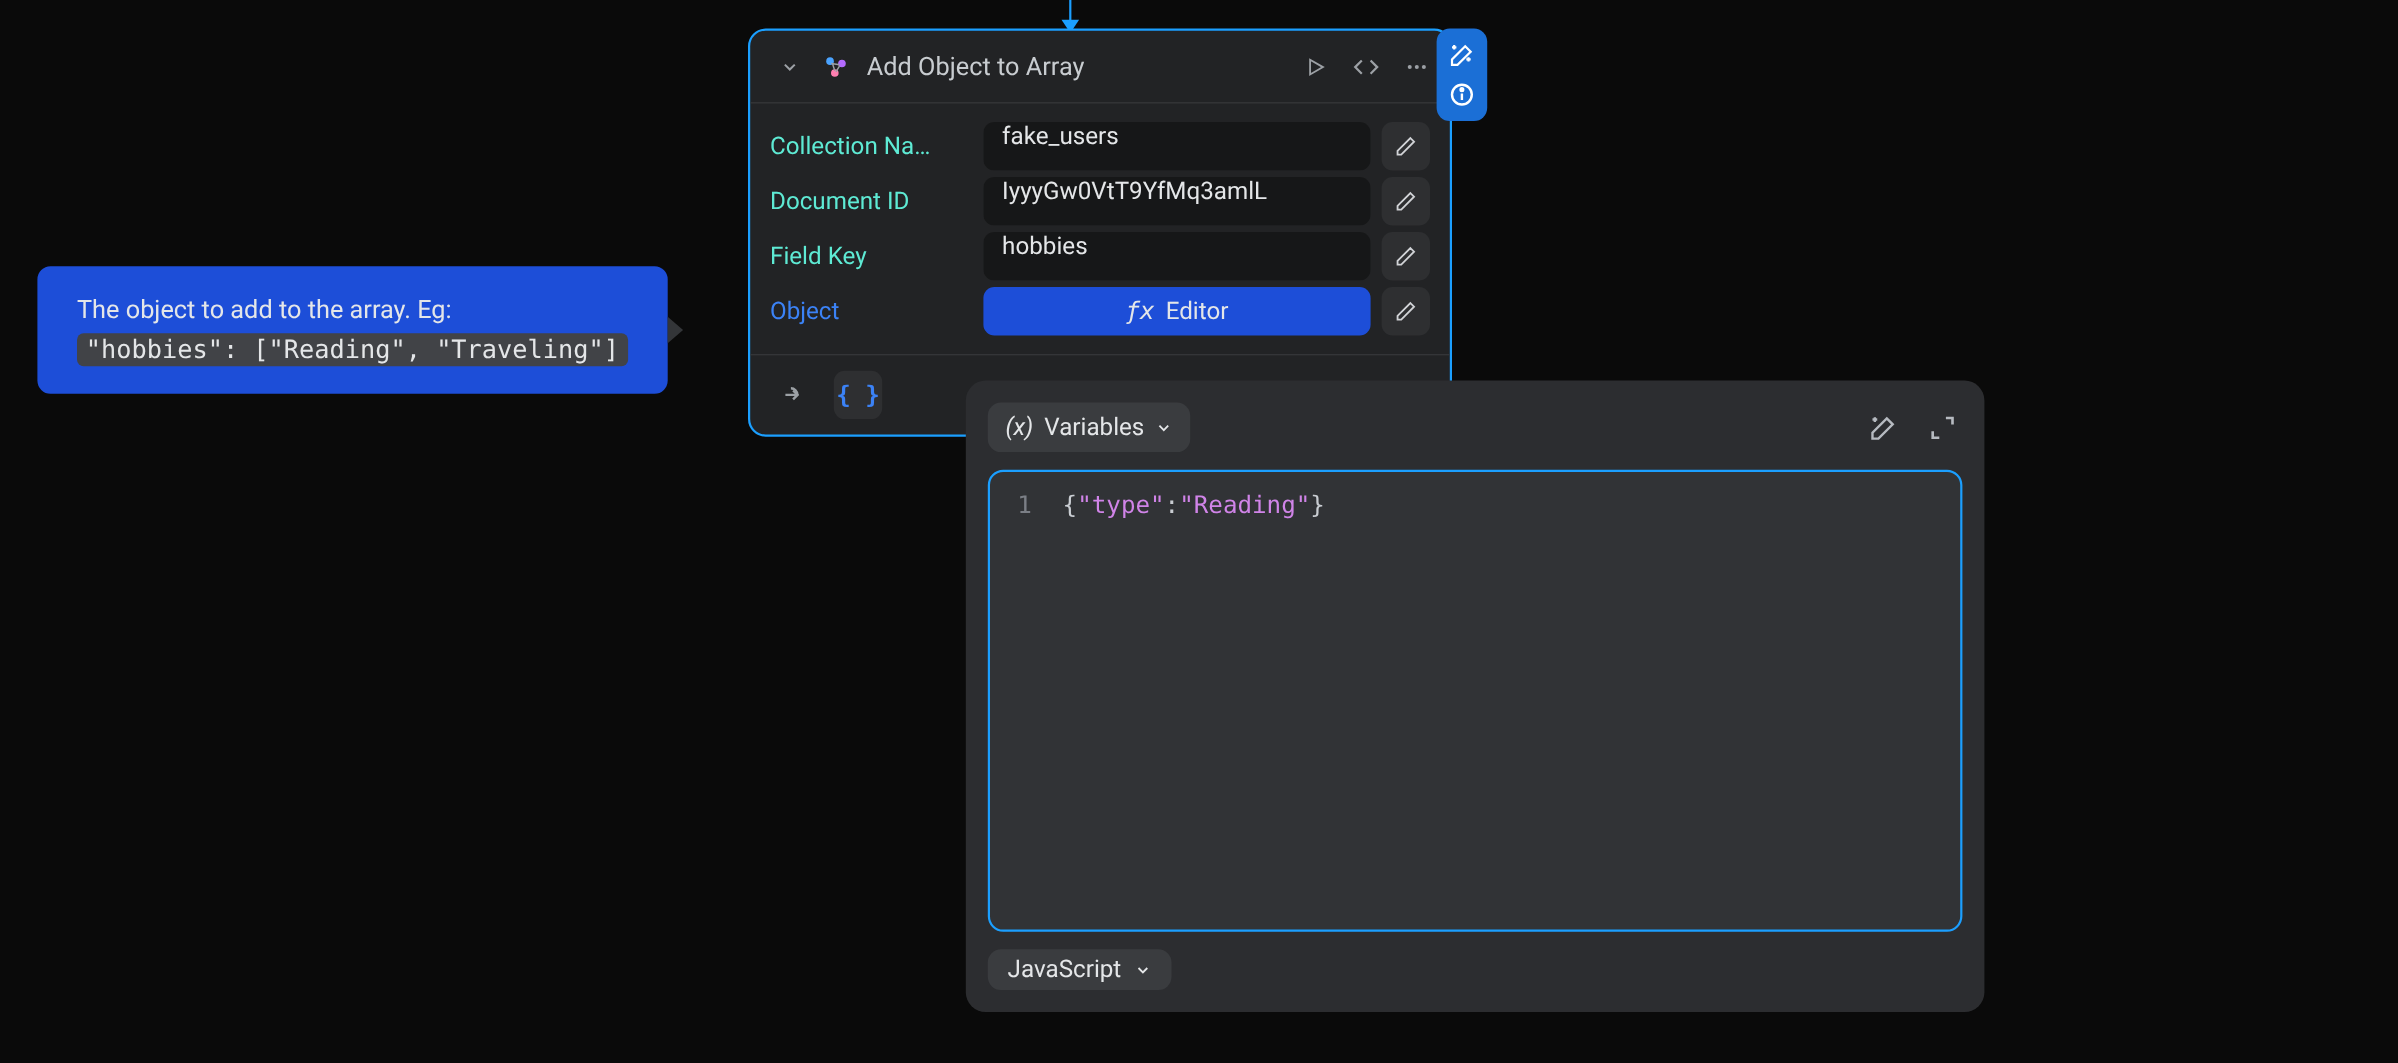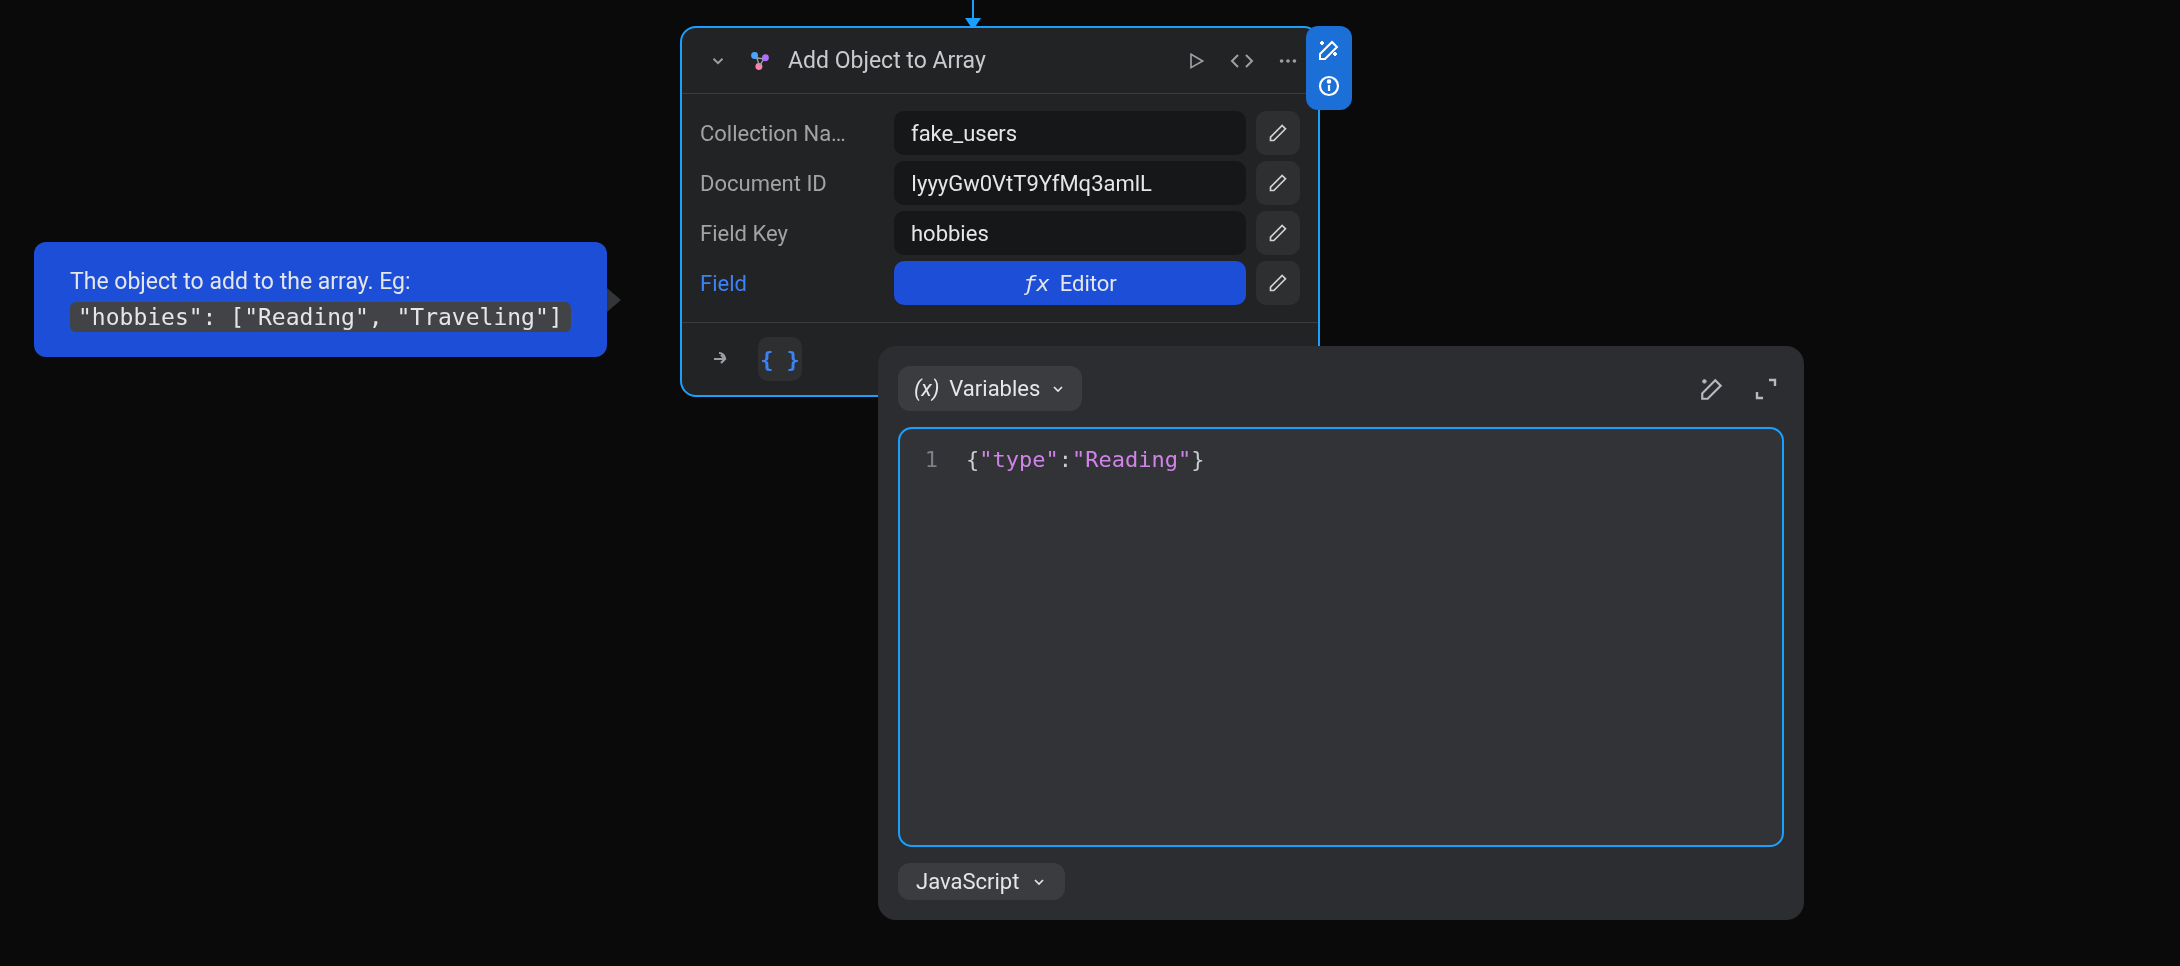--- a/index.html
+++ b/index.html
@@ -76,36 +76,35 @@
 .node-body { padding: 14px 18px; }
 .field-row {
   display: flex;
   align-items: center;
   height: 50px;
   gap: 10px;
 }
 .field-label {
   width: 184px;
   font-size: 22px;
-  color: #a3a3a3;
+  color: #5eead4;
   white-space: nowrap;
   overflow: hidden;
   text-overflow: ellipsis;
 }
 .field-label.active { color: #3b82f6; }
 .field-input {
   flex: 1;
   height: 44px;
   background: #161718;
   border-radius: 10px;
   padding: 0 16px;
   font-size: 22px;
   color: #e4e6e8;
   display: flex;
-  align-items: center;
   border: 1px solid transparent;
 }
 .editor-btn {
   flex: 1;
   height: 44px;
   background: #1d4ed8;
   border-radius: 10px;
   display: flex;
   align-items: center;
   justify-content: center;
@@ -322,21 +321,21 @@
       <div class="field-input">
           <span>hobbies</span>
         </div>
       <div class="pencil-btn">
         <svg width="20" height="20" viewBox="0 0 24 24" fill="none" stroke="currentColor" stroke-width="2">
             <path d="M17 3l4 4L7 21H3v-4L17 3z"></path>
           </svg>
       </div>
     </div>
     <div class="field-row">
-      <div class="field-label active">Field</div>
+      <div class="field-label active">Object</div>
       <div class="editor-btn">
         <span style="font-style:italic;font-family:ui-monospace,Menlo,monospace">ƒx</span>
         <span>Editor</span>
       </div>
       <div class="pencil-btn">
         <svg width="20" height="20" viewBox="0 0 24 24" fill="none" stroke="currentColor" stroke-width="2">
             <path d="M17 3l4 4L7 21H3v-4L17 3z"></path>
           </svg>
       </div>
     </div>

